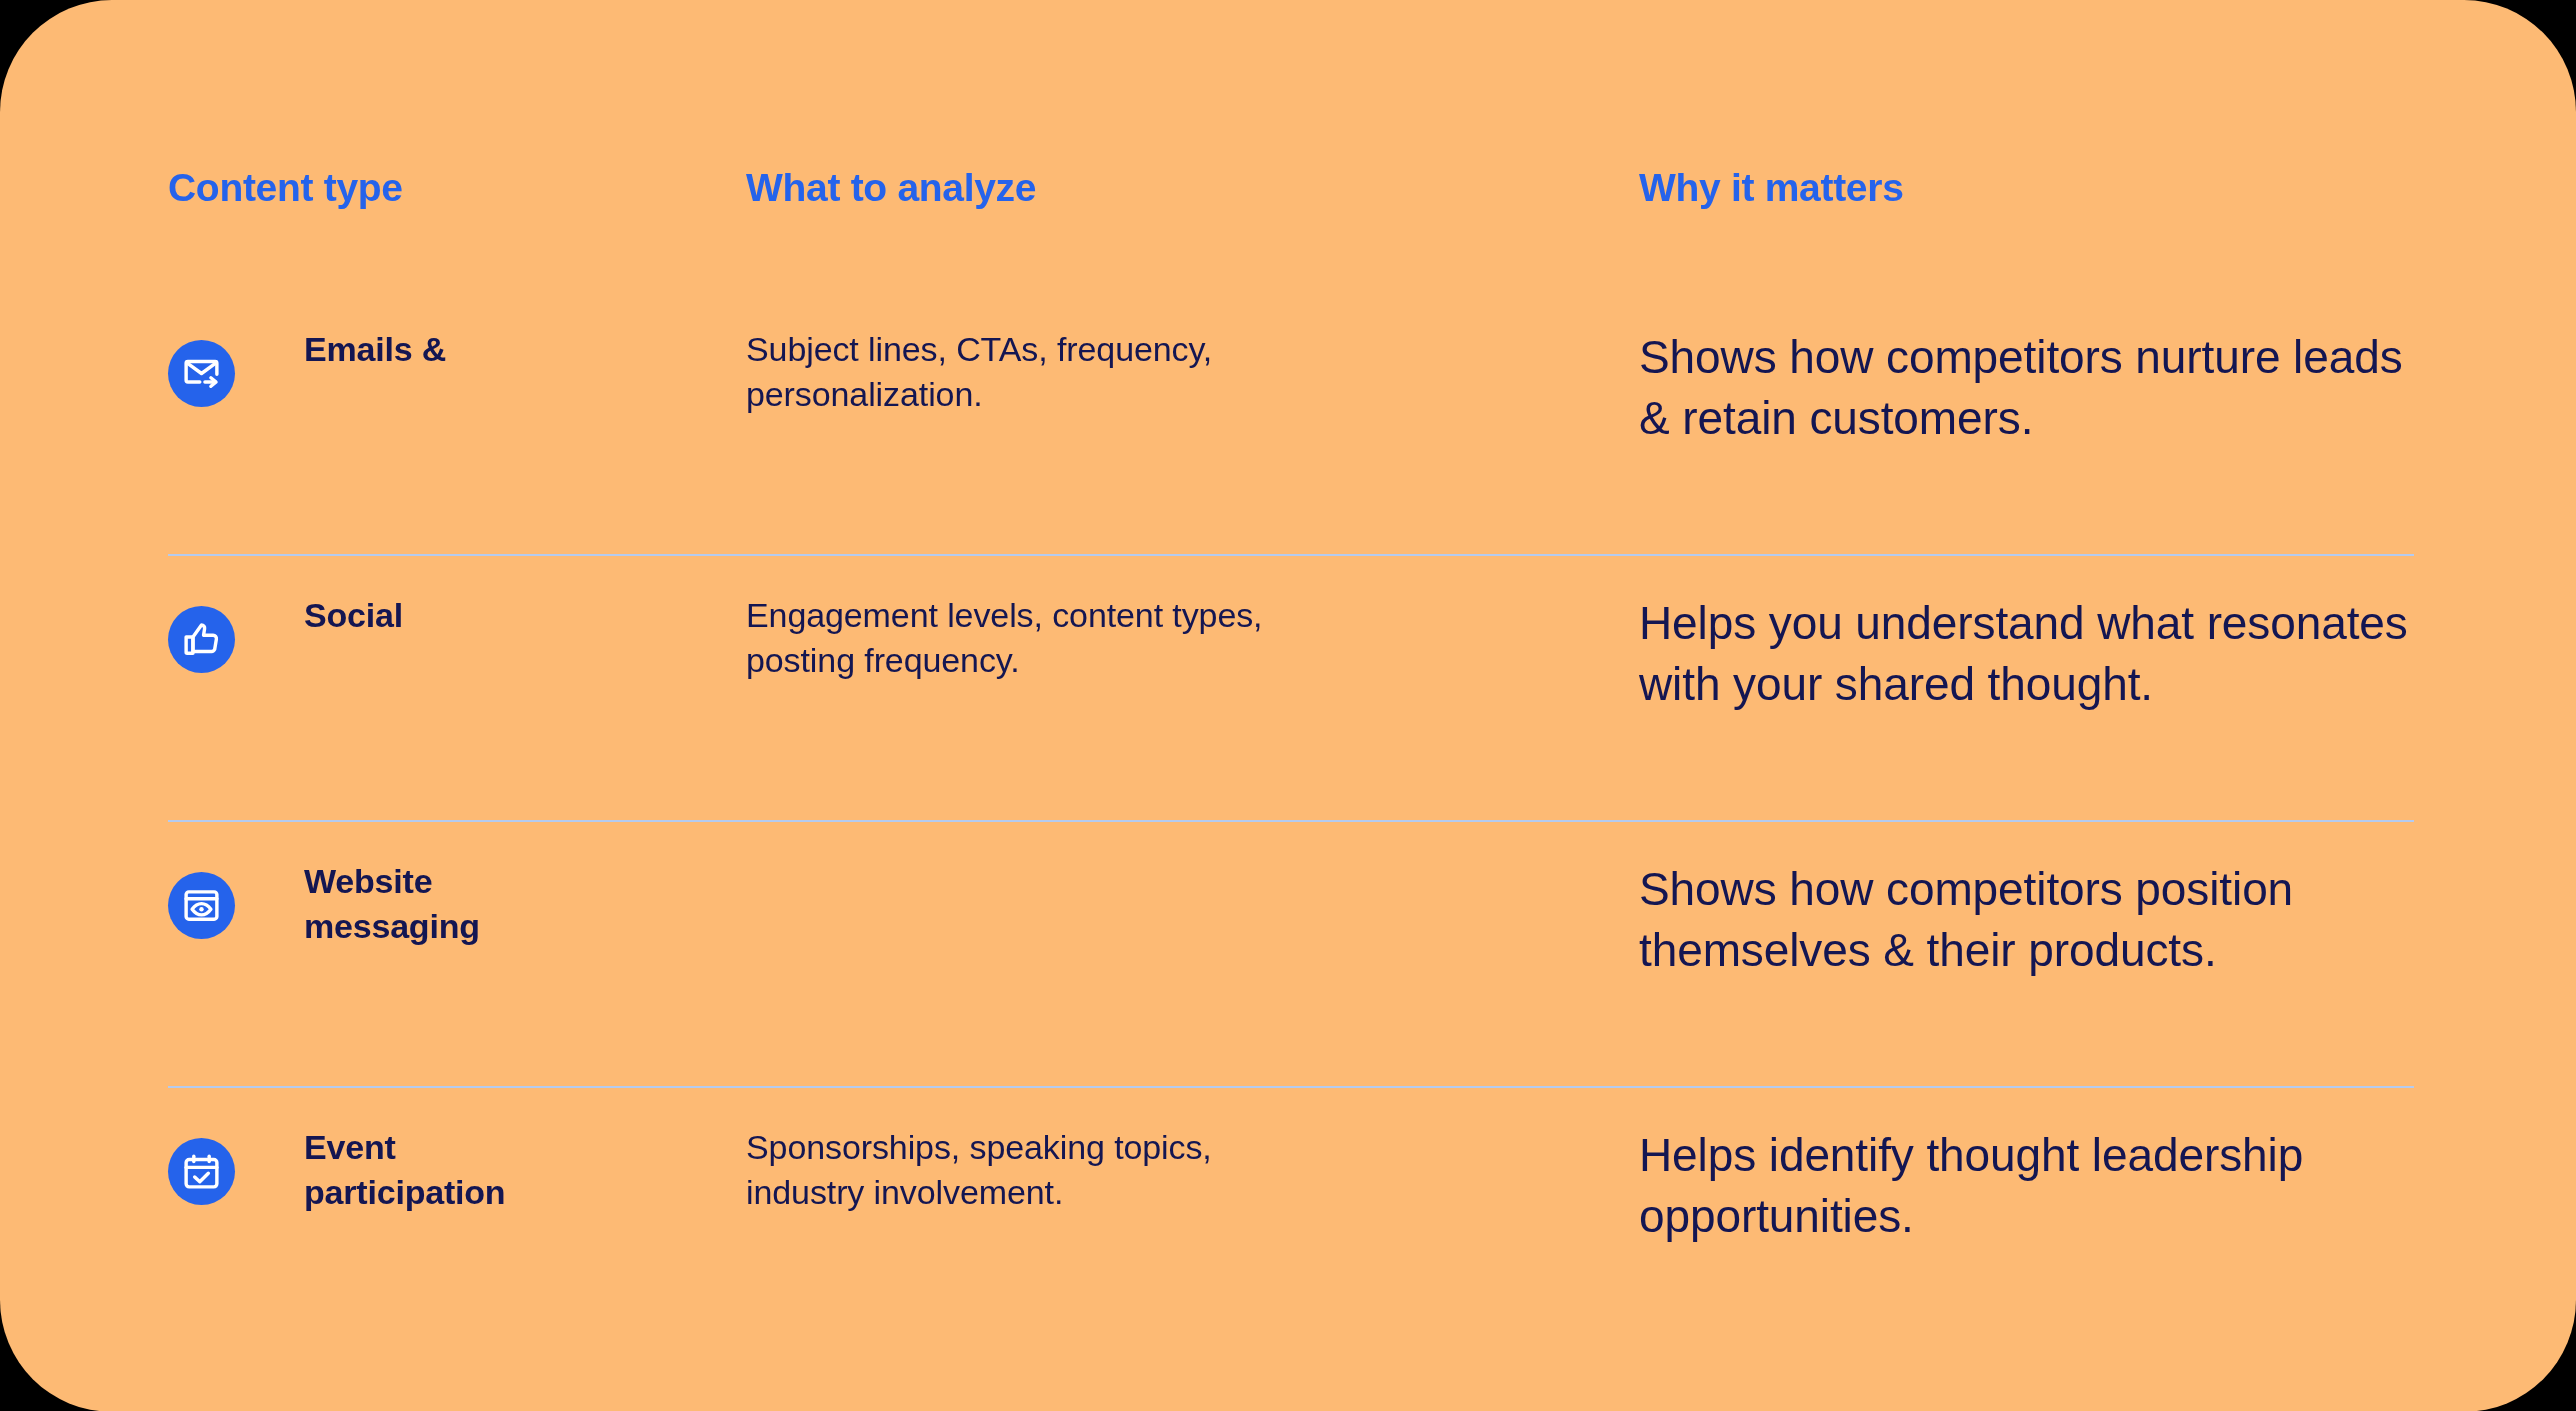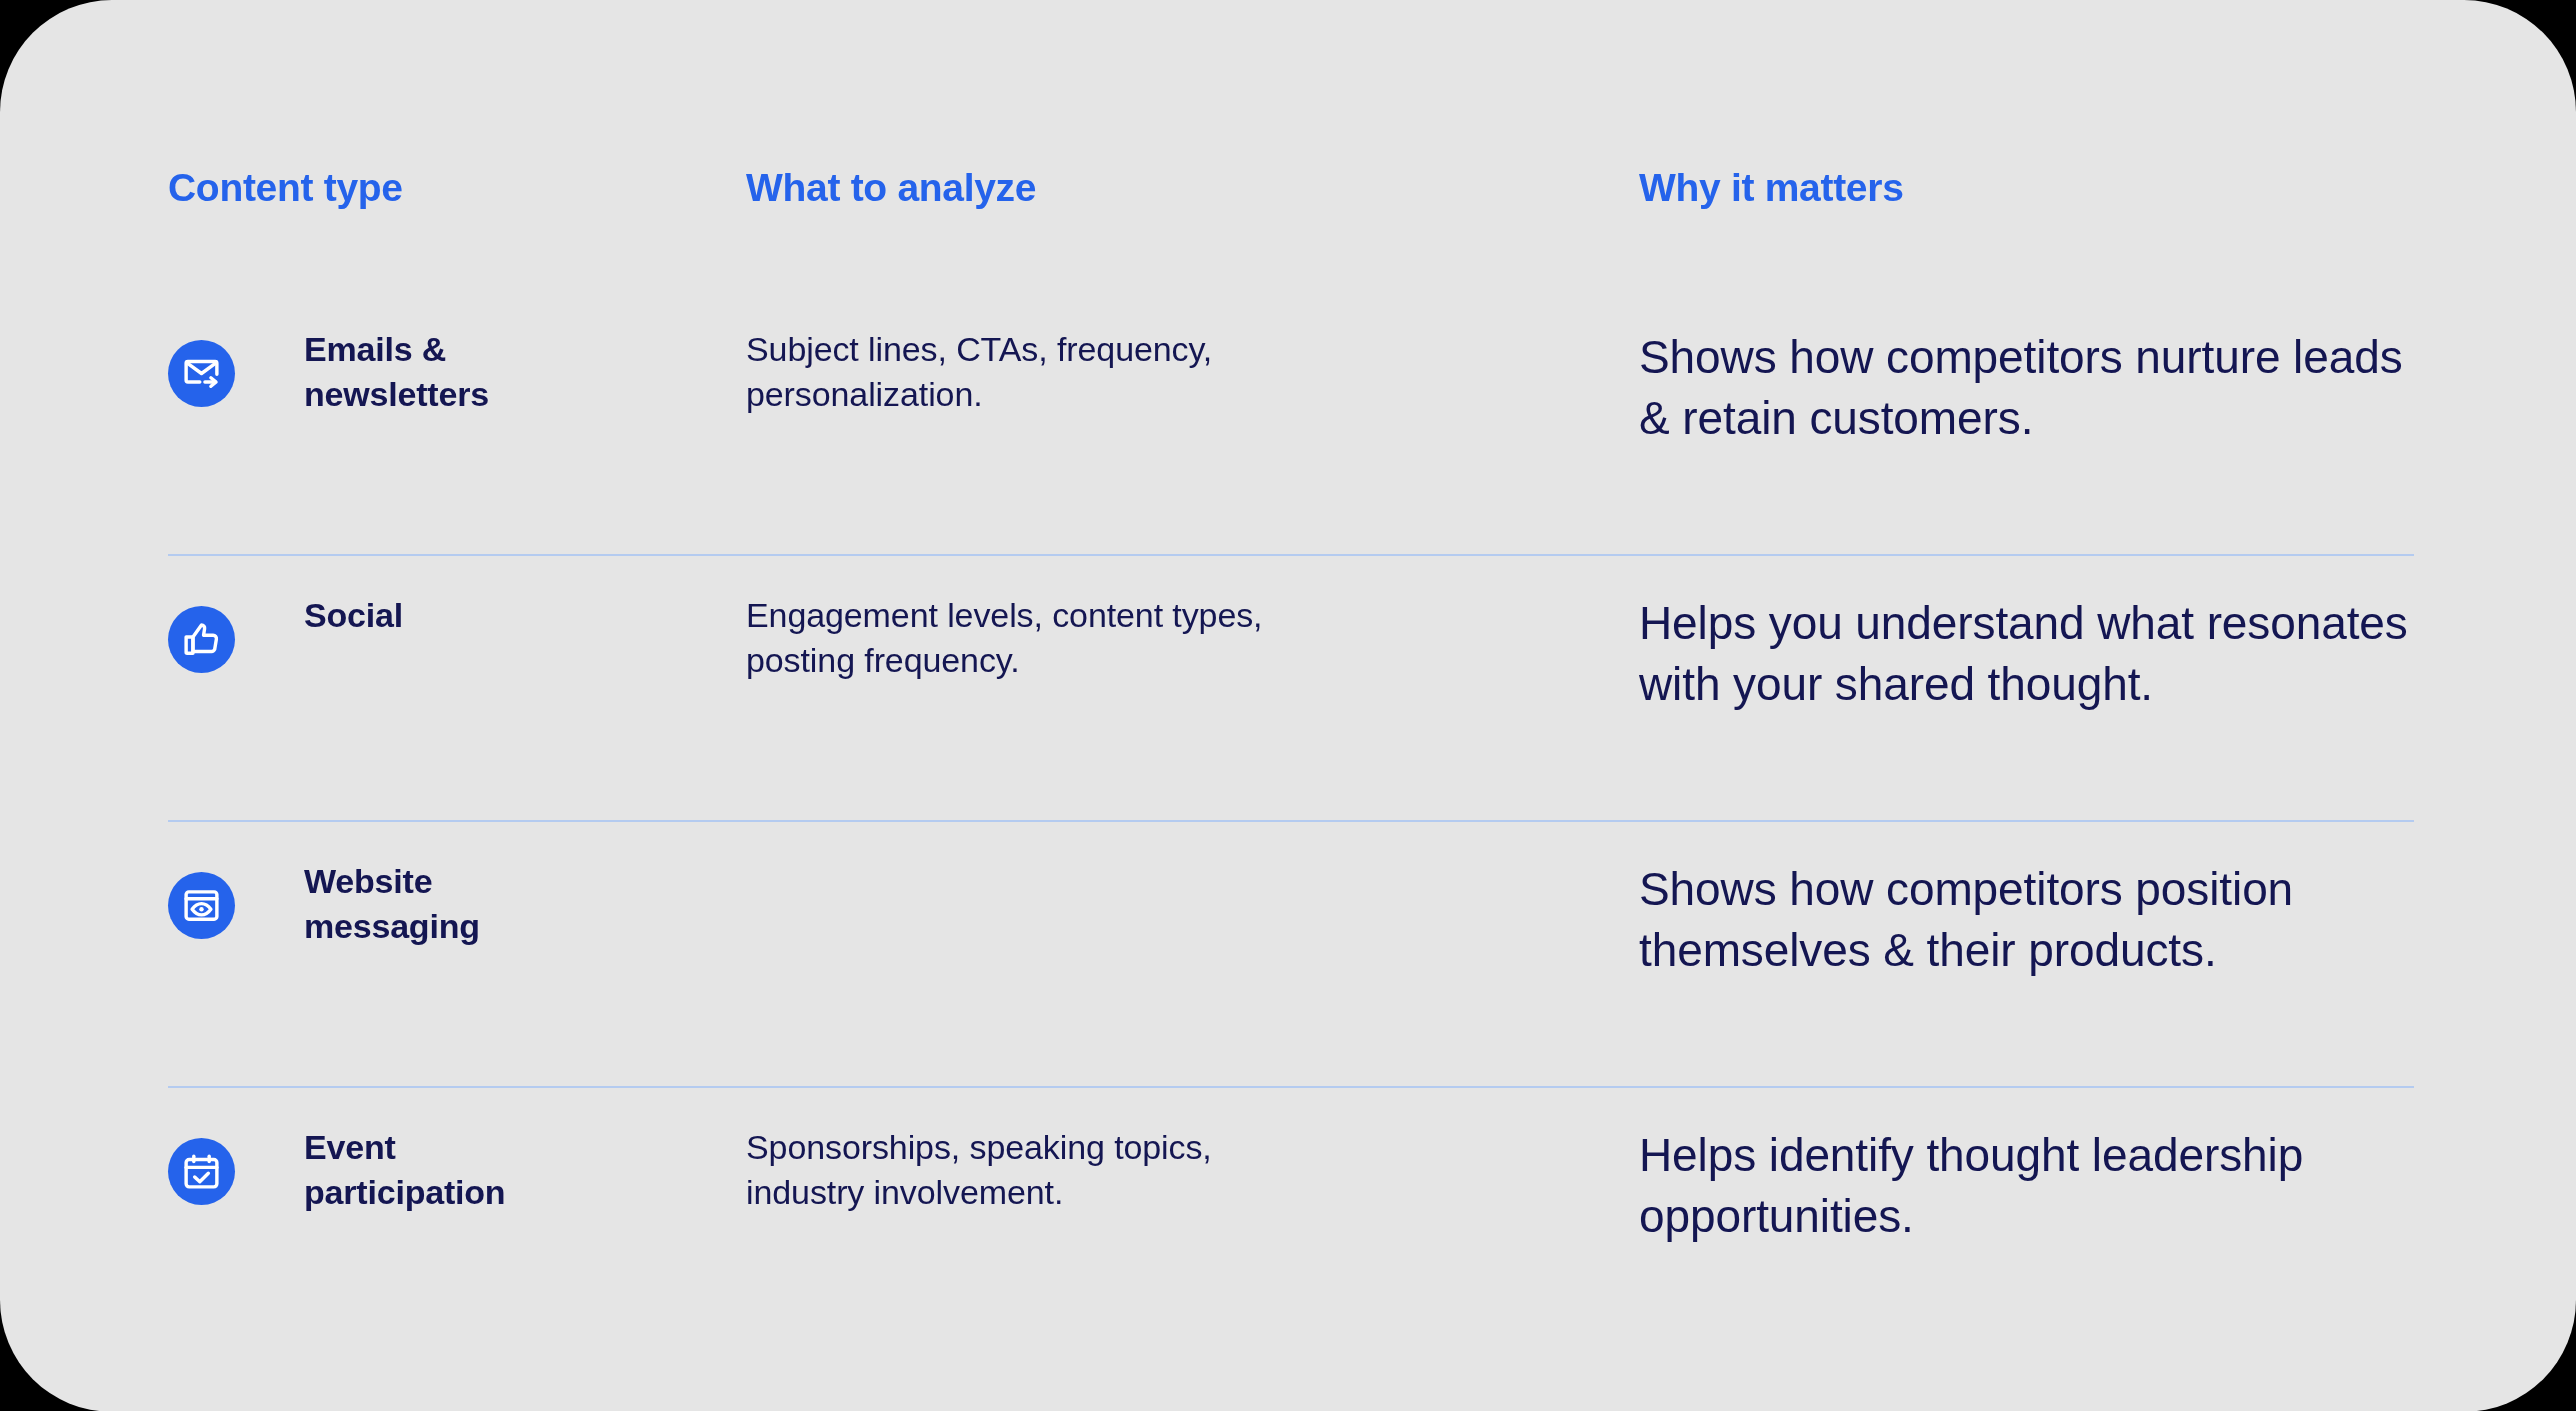--- a/index.html
+++ b/index.html
@@ -15,21 +15,21 @@
     -webkit-font-smoothing: antialiased;
   }
 
   .card {
     position: absolute;
     left: 0;
     top: 0;
     width: 2576px;
     height: 1412px;
     box-sizing: border-box;
-    background: #e5e5e5;
+    background: #fdba74;
     border-radius: 112px;
     overflow: hidden;
   }
 
   
   .header-row {
     position: absolute;
     left: 0;
     top: 168px;
     width: 2576px;
@@ -146,21 +146,20 @@
           <svg viewBox="0 0 24 24" fill="none" stroke="#ffffff" stroke-width="2" stroke-linecap="round" stroke-linejoin="round">
             <path d="M21 12.5V6a1 1 0 0 0-1-1H4a1 1 0 0 0-1 1v10a1 1 0 0 0 1 1h7"></path>
             <path d="M3.3 5.7 12 12l8.7-6.3"></path>
             <path d="M14 17h6"></path>
             <path d="M17.5 14.5 20.5 17l-3 2.5"></path>
           </svg>
         </div>
       </div>
       <div class="cell-label">
         <span class="line">Emails &amp;</span>
-        <span class="line">newsletters</span>
       </div>
       <div class="cell-analyze">
         <span class="line">Subject lines, CTAs, frequency,</span>
         <span class="line">personalization.</span>
       </div>
       <div class="cell-why">
         <span class="line">Shows how competitors nurture leads</span>
         <span class="line">&amp; retain customers.</span>
       </div>
     </div>

